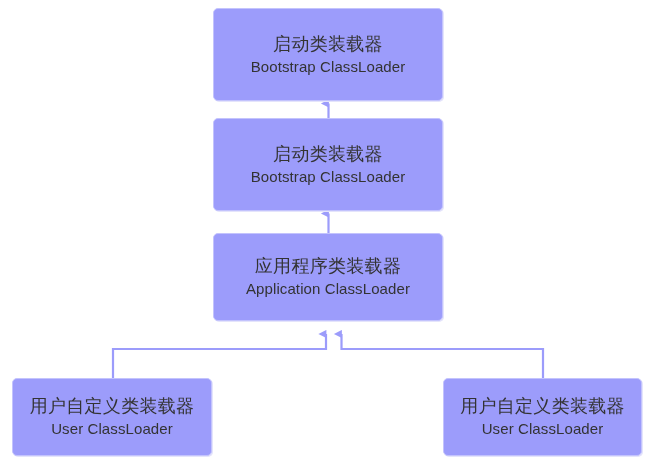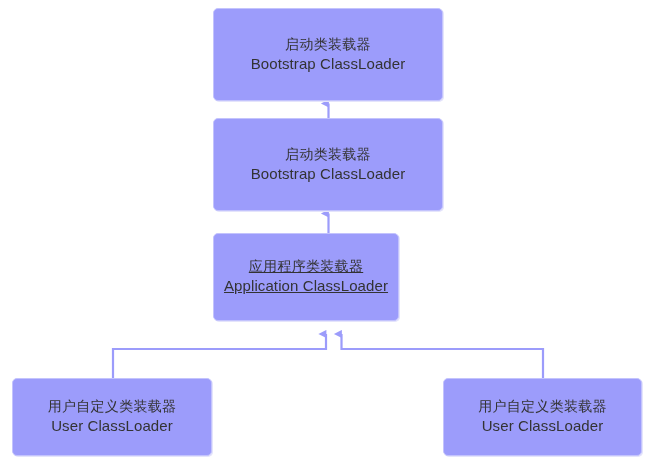--- a/index.html
+++ b/index.html
@@ -35,31 +35,31 @@
     box-shadow: 1px 1px 0 0 #e4e4fb;
     display: flex;
     flex-direction: column;
     align-items: center;
     justify-content: center;
     color: #333333;
     text-align: center;
     line-height: 1.38;
   }
   .node-line-cn {
-    font-size: 14px;
+    font-size: 18px;
     letter-spacing: 0.3px;
   }
   .node-line-en {
     font-size: 15px;
     letter-spacing: 0.1px;
   }
   
   #node-bootstrap   { left: 213px; top:   8px; width: 230px; height:  93px; }
   #node-extension   { left: 213px; top: 118px; width: 230px; height:  93px; }
-  #node-application { left: 213px; top: 233px; width: 186px; height:  88px; text-decoration: underline; }
+  #node-application { left: 213px; top: 233px; width: 230px; height:  88px; }
   
   #node-user-left   { left:  12px; top: 378px; width: 200px; height:  78px; }
   #node-user-right  { left: 443px; top: 378px; width: 199px; height:  78px; }
 </style>
 </head>
 <body>
 
 <div id="diagram">
 
   <svg id="edge-layer" width="654" height="474" viewBox="0 0 654 474">

